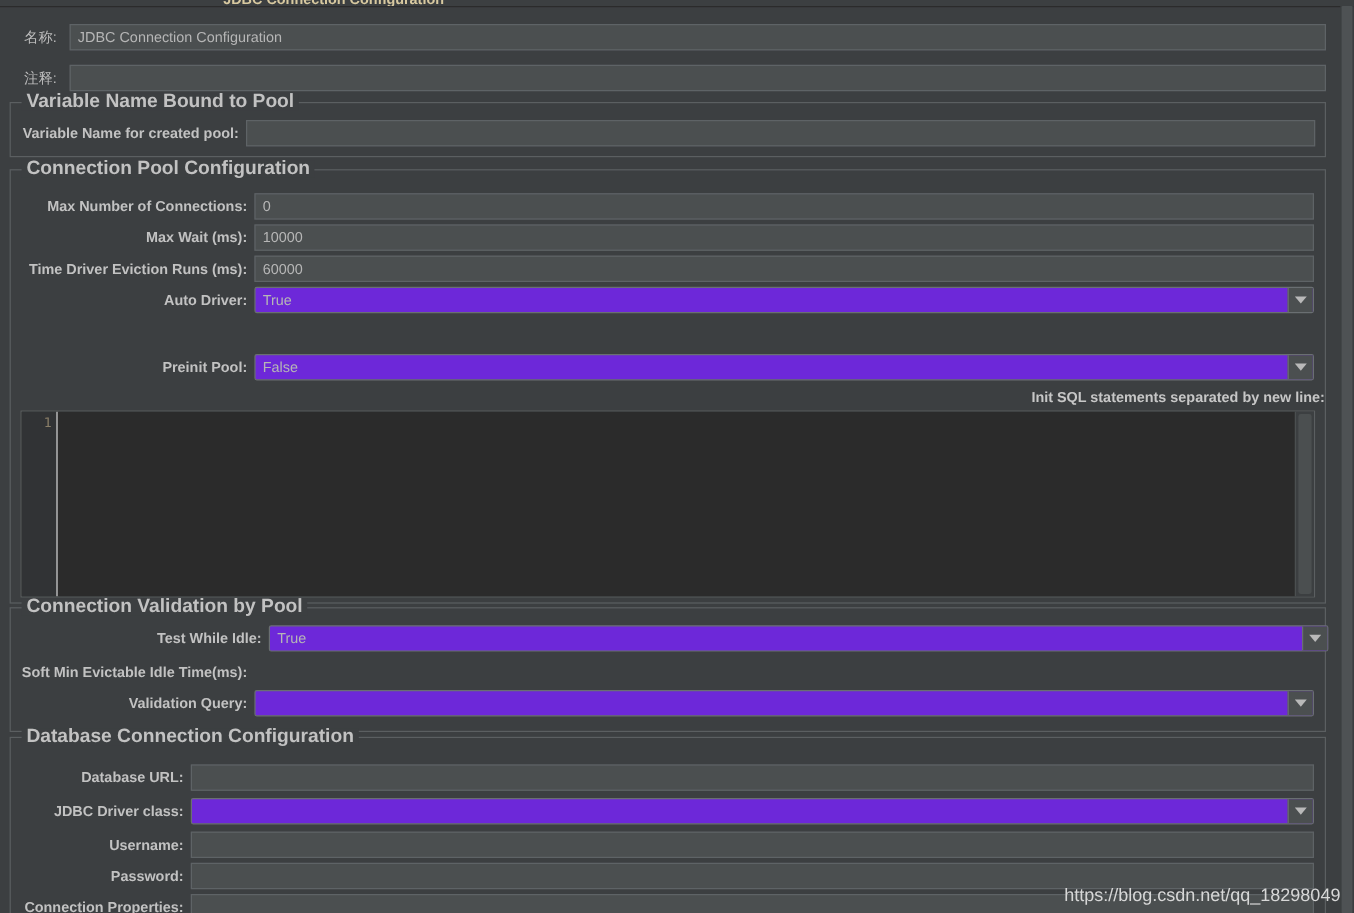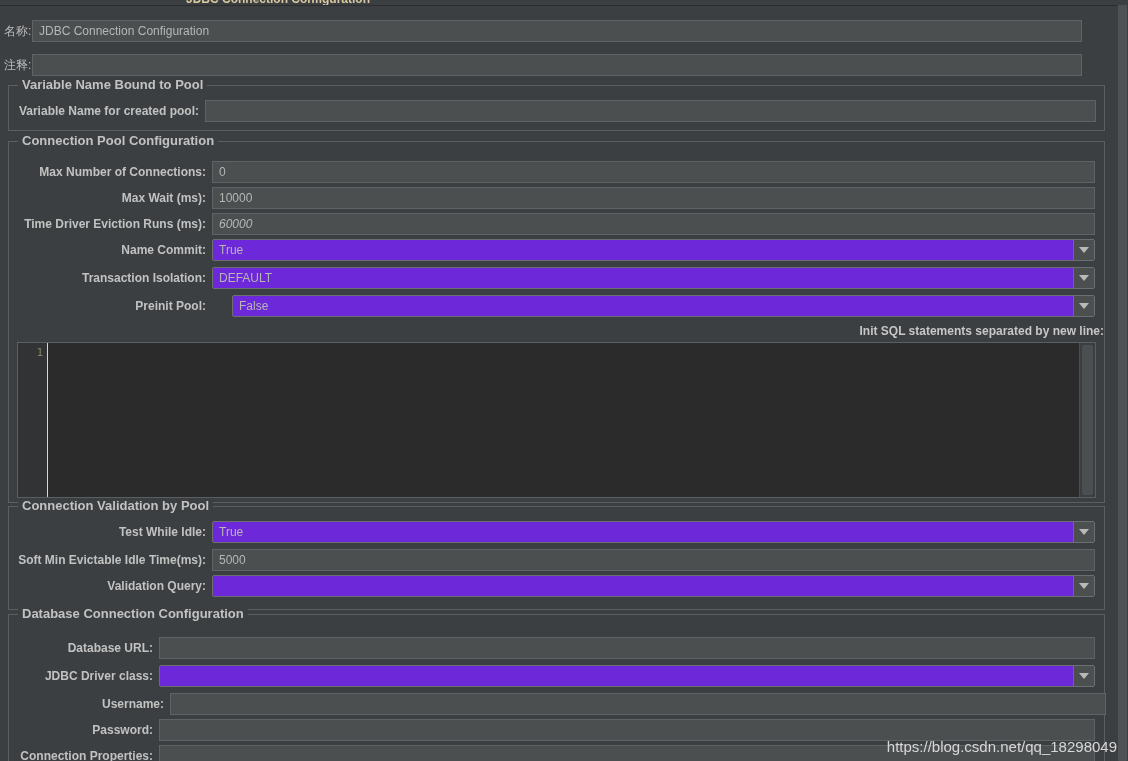--- a/index.html
+++ b/index.html
@@ -52,23 +52,23 @@
     width: 1117px; height: 756px;
   }
 
   
   .hdr-row {
     position: absolute; left: 0;
     height: 24px;
     display: flex; align-items: center;
   }
   .hdr-label {
-    width: 32px;
+    width: 58px;
     text-align: left;
-    padding-left: 4px;
+    padding-left: 20px;
     font-size: 12px;
     color: #bbbbbb;
     box-sizing: border-box;
     white-space: nowrap;
   }
   .txtfield {
     background: #4b4f50;
     border: 1px solid #5e6366;
     height: 22px;
     box-sizing: border-box;
@@ -84,21 +84,21 @@
   .group {
     position: absolute;
     border: 1px solid #5b5f61;
     box-sizing: border-box;
   }
   .group > .gtitle {
     position: absolute;
     top: -8px; left: 9px;
     background: #3c3f41;
     padding: 0 4px;
-    font-size: 13px;
+    font-size: 16px;
     font-weight: bold;
     color: #c2c2c2;
     white-space: nowrap;
     line-height: 14px;
   }
 
   
   .field {
     position: absolute;
     height: 24px;
@@ -259,46 +259,37 @@
 
       <div class="field" style="left:0px; top:44px; width:1095px;">
         <div class="flabel" style="width:203px;">Max Wait (ms):</div>
         <div class="fctl" style="margin-right:9px;">
           <div class="inp">10000</div>
         </div>
       </div>
 
       <div class="field" style="left:0px; top:70px; width:1095px;">
         <div class="flabel" style="width:203px;">Time Driver Eviction Runs (ms):</div>
-        <div class="fctl" style="margin-right:9px;font-style:italic;">
+        <div class="fctl" style="margin-right:9px;">
           <div class="inp">60000</div>
         </div>
       </div>
 
       <div class="field" style="left:0px; top:96px; width:1095px;">
-        <div class="flabel" style="width:203px;">Name Commit:</div>
+        <div class="flabel" style="width:203px;">Auto Driver:</div>
         <div class="fctl combo" style="margin-right:9px;">
           <div class="inp">True</div>
           <div class="arrow-btn">
               <i class="tri"></i>
             </div>
         </div>
       </div>
 
-      <div class="field" style="left:0px; top:124px; width:1095px;">
-        <div class="flabel" style="width:203px;">Transaction Isolation:</div>
-        <div class="fctl combo" style="margin-right:9px;">
-          <div class="inp">DEFAULT</div>
-          <div class="arrow-btn">
-              <i class="tri"></i>
-            </div>
-        </div>
-      </div>
-
-      <div class="field" style="left:0px; top:152px; width:1095px;gap:20px;">
+
+      <div class="field" style="left:0px; top:152px; width:1095px;">
         <div class="flabel" style="width:203px;">Preinit Pool:</div>
         <div class="fctl combo" style="margin-right:9px;">
           <div class="inp">False</div>
           <div class="arrow-btn">
               <i class="tri"></i>
             </div>
         </div>
       </div>
 
       <div class="caption" style="left:0px; top:182px; width:1095px;">Init SQL statements separated by new line:</div>
@@ -310,35 +301,32 @@
         <div class="editor-area"></div>
         <div class="ed-scrollbar">
           <div class="thumb"></div>
         </div>
       </div>
     </div>
 
     <div class="group" style="left:8px; top:501px; width:1097px; height:104px;">
       <div class="gtitle">Connection Validation by Pool</div>
 
-      <div class="field" style="left:0px; top:13px; width:1095px;">
+      <div class="field" style="left:12px; top:13px; width:1095px;">
         <div class="flabel" style="width:203px;">Test While Idle:</div>
         <div class="fctl combo" style="margin-right:9px;">
           <div class="inp">True</div>
           <div class="arrow-btn">
               <i class="tri"></i>
             </div>
         </div>
       </div>
 
       <div class="field" style="left:0px; top:41px; width:1095px;">
         <div class="flabel" style="width:203px;">Soft Min Evictable Idle Time(ms):</div>
-        <div class="fctl" style="margin-right:9px;">
-          <div class="inp">5000</div>
-        </div>
       </div>
 
       <div class="field" style="left:0px; top:67px; width:1095px;">
         <div class="flabel" style="width:203px;">Validation Query:</div>
         <div class="fctl combo" style="margin-right:9px;">
           <div class="inp"></div>
           <div class="arrow-btn">
               <i class="tri"></i>
             </div>
         </div>
@@ -358,21 +346,21 @@
       <div class="field" style="left:0px; top:49px; width:1095px;">
         <div class="flabel" style="width:150px;">JDBC Driver class:</div>
         <div class="fctl combo" style="margin-right:9px;">
           <div class="inp"></div>
           <div class="arrow-btn">
               <i class="tri"></i>
             </div>
         </div>
       </div>
 
-      <div class="field" style="left:11px; top:77px; width:1095px;justify-content:center;">
+      <div class="field" style="left:0px; top:77px; width:1095px;justify-content:center;">
         <div class="flabel" style="width:150px;">Username:</div>
         <div class="fctl" style="margin-right:9px;">
           <div class="inp"></div>
         </div>
       </div>
 
       <div class="field" style="left:0px; top:103px; width:1095px;">
         <div class="flabel" style="width:150px;">Password:</div>
         <div class="fctl" style="margin-right:9px;">
           <div class="inp"></div>

